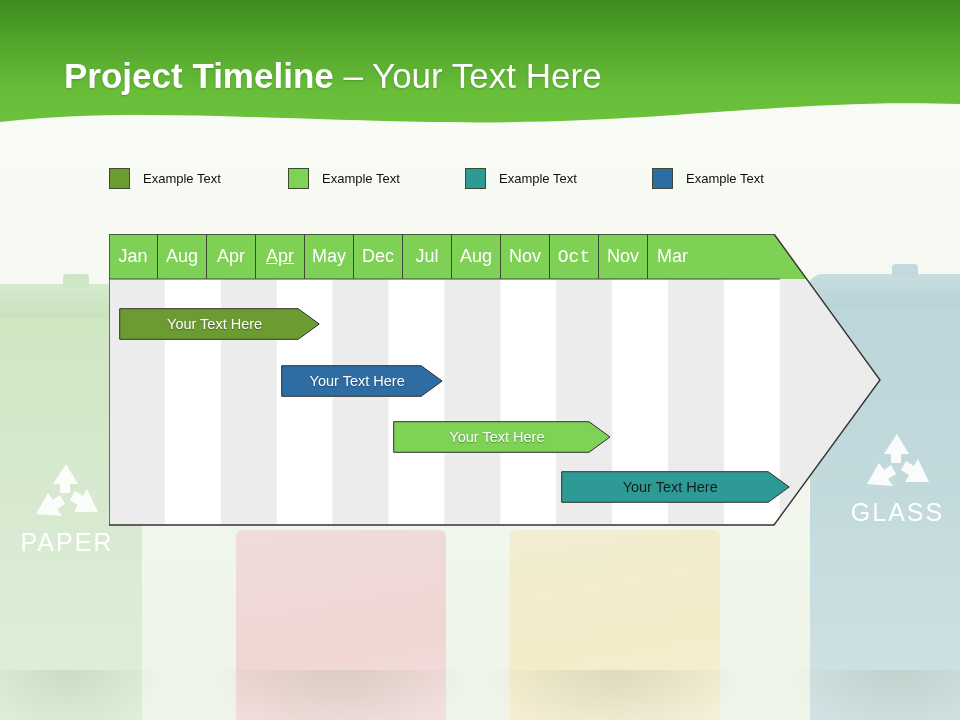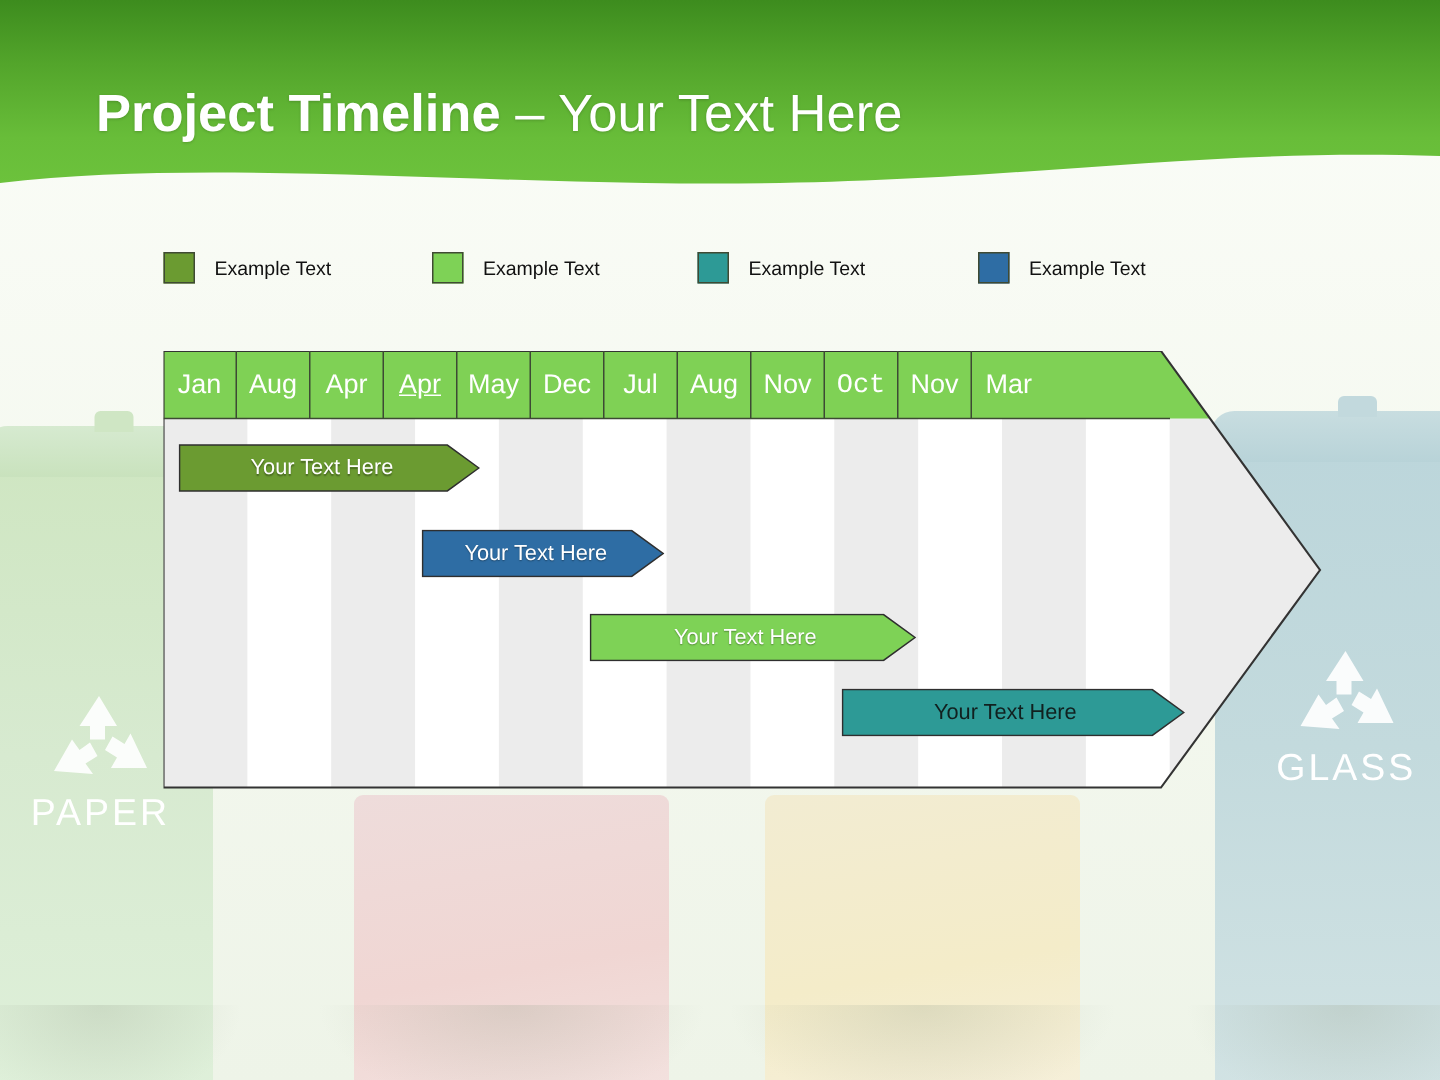--- a/index.html
+++ b/index.html
@@ -159,21 +159,21 @@
     box-sizing: border-box;
     border-right: 1px solid #3d4a34;
     display: flex;
     align-items: center;
     justify-content: center;
     color: #ffffff;
     font-size: 18px;
   }
   .month-cell:last-child { border-right: none; }
 
-  .bars { position: absolute; left: 0; top: 0; width: 775px; height: 292px; }
+  .bars { position: absolute; left: 0; top: 12px; width: 775px; height: 292px; }
   .bar {
     position: absolute;
     height: 32px;
     display: flex;
     align-items: center;
     justify-content: center;
     font-size: 14.5px;
     white-space: nowrap;
   }
   .bar .bar-label { position: relative; z-index: 2; padding-right: 10px; }

